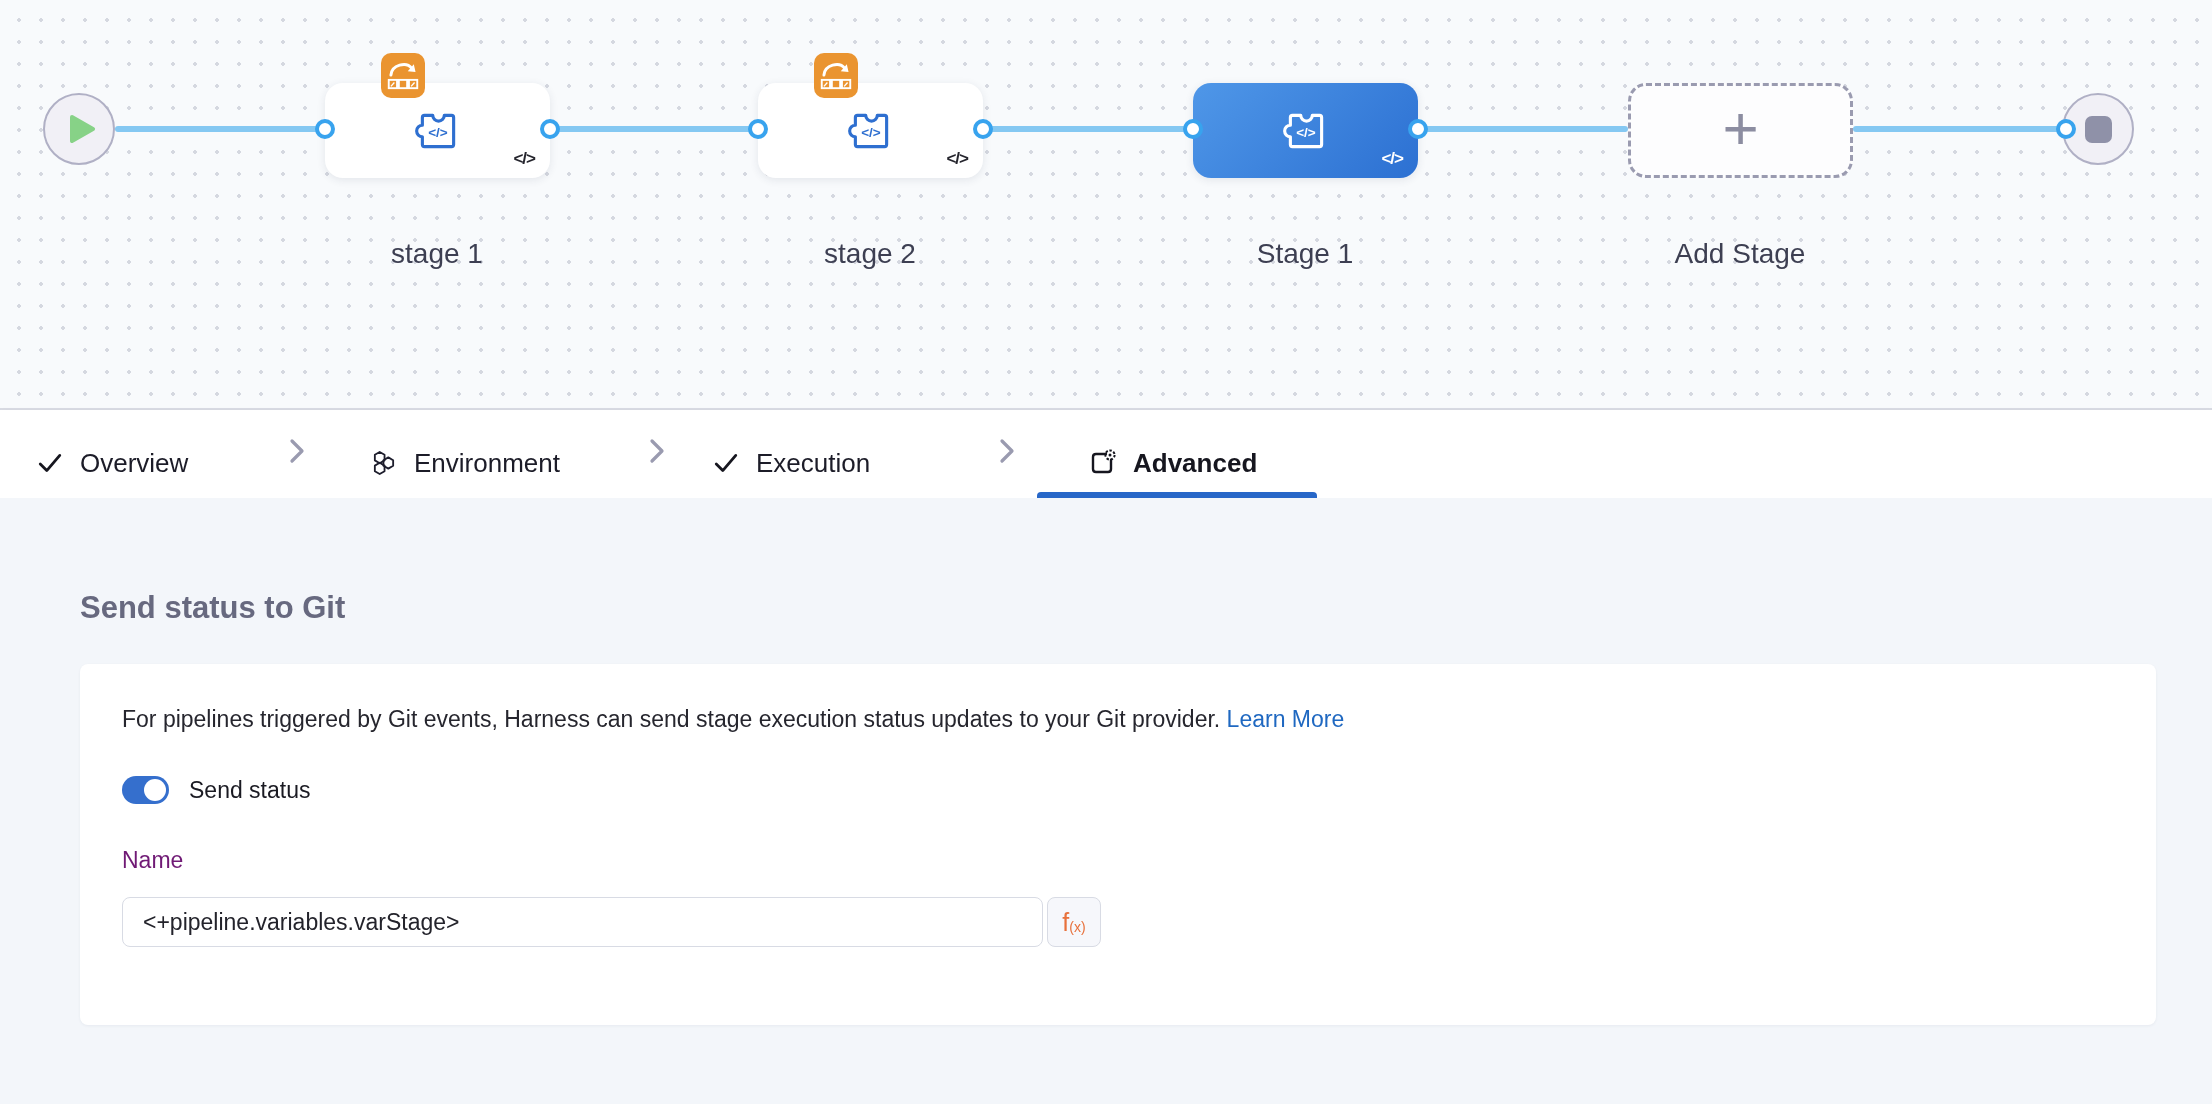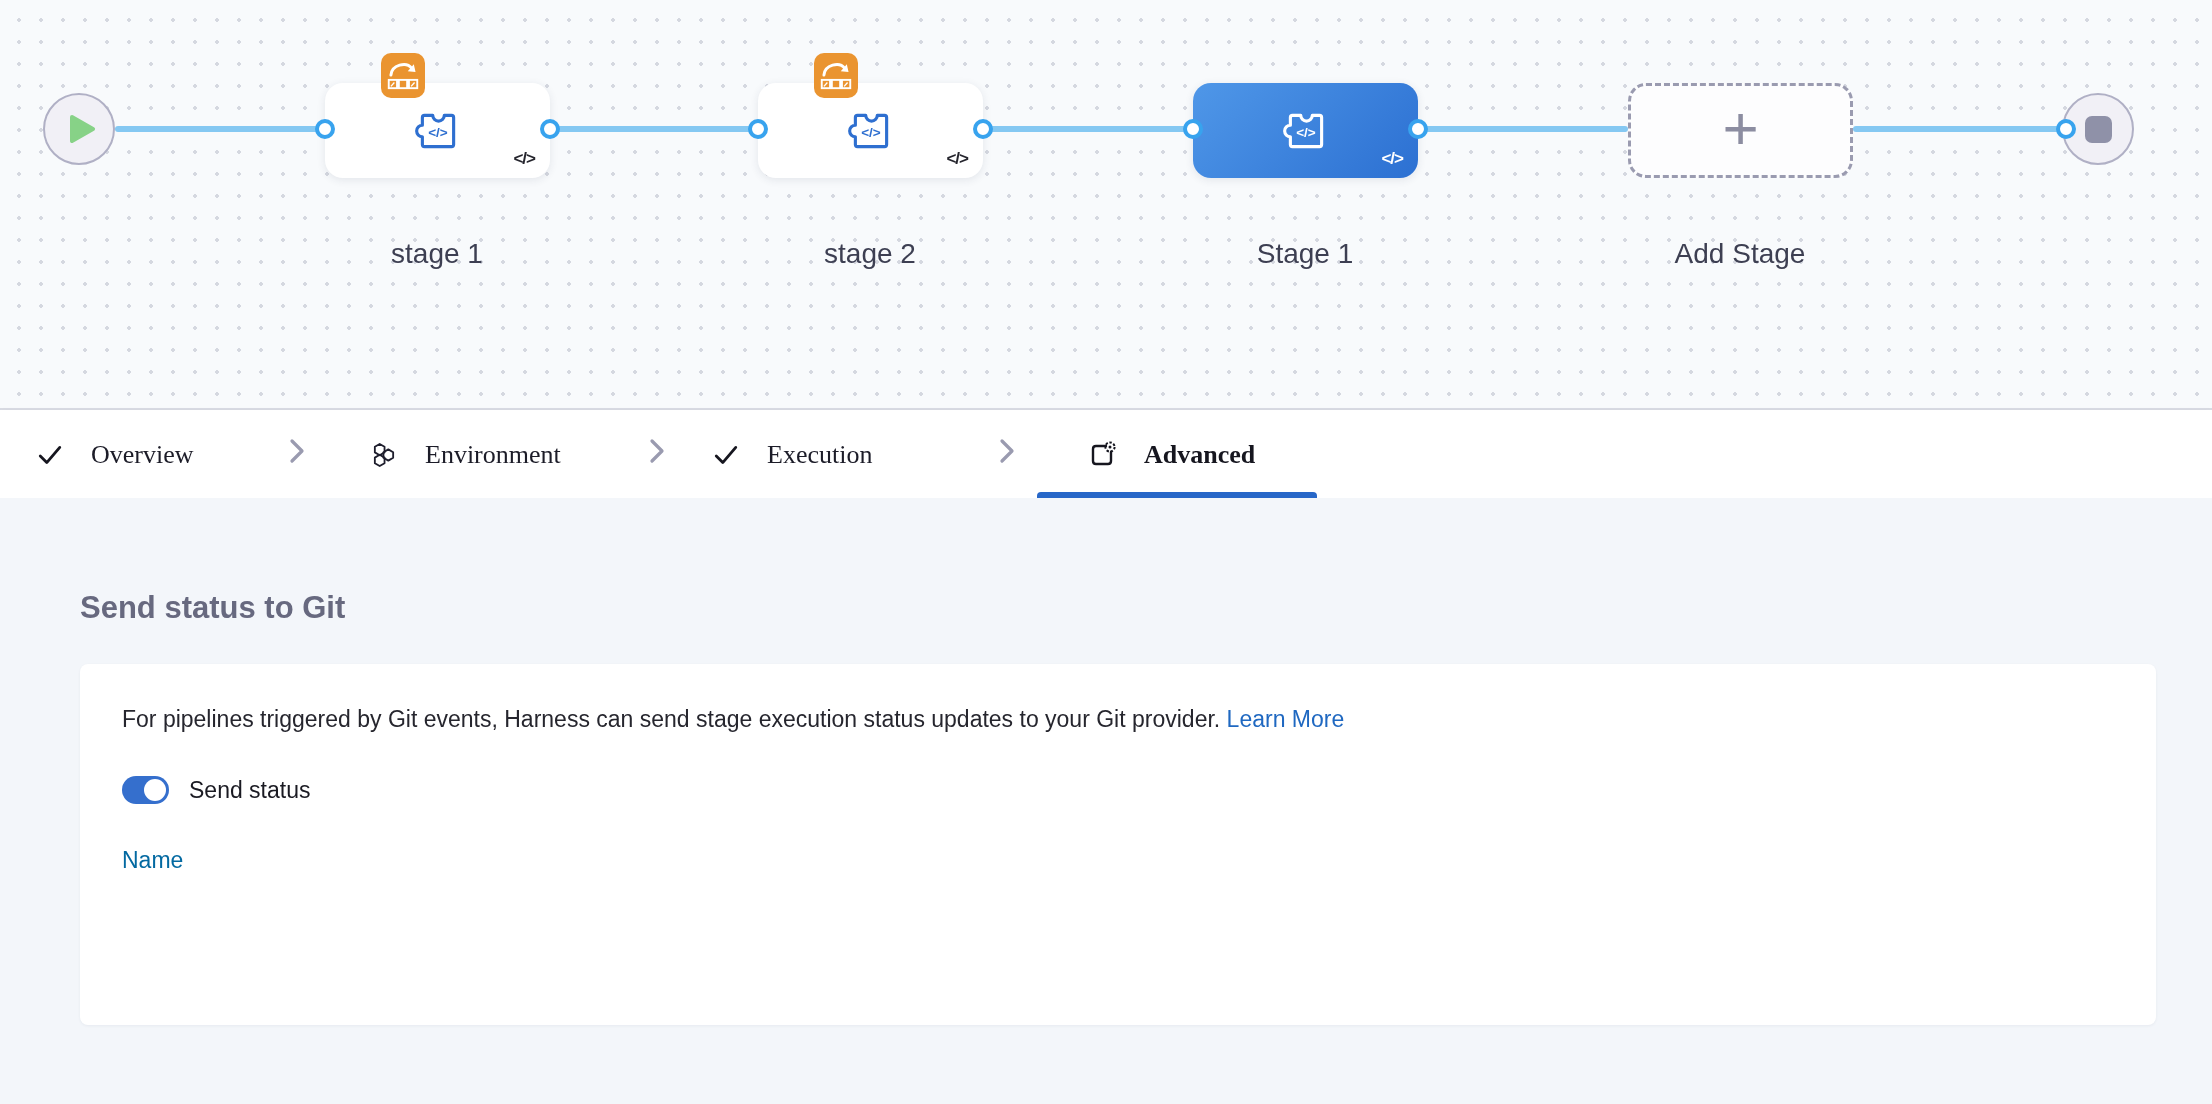--- a/index.html
+++ b/index.html
@@ -35,39 +35,39 @@
   .badge { position:absolute; left:56px; top:-30px; width:44px; height:45px;
     border-radius:10px; background:#ea9430; display:flex; align-items:center; justify-content:center; }
   .plus-glyph { font-size:62px; font-weight:300; color:#8c8da1; line-height:1; margin-top:-6px; }
 
   .stage-label { position:absolute; top:238px; width:240px; text-align:center;
     font-size:28px; color:#3d3f52; }
 
   
   .tabbar { position:absolute; left:0; top:410px; width:2212px; height:88px; background:#fff;
     box-shadow:0 3px 6px rgba(96,97,112,.12); }
-  .tab-item { position:absolute; top:4px; height:82px; display:flex; align-items:center; gap:27px;font-family:Liberation Serif, serif; }
+  .tab-item { position:absolute; top:12px; height:82px; display:flex; align-items:center; gap:16px; }
   .tab-label { font-size:26px; font-weight:500; color:#1c1c28; }
   .tab-label.active { font-weight:700; color:#16161f; }
   .tab-chevron { position:absolute; top:26px; }
   .tab-underline { position:absolute; left:1037px; top:82px; width:280px; height:6px;
     background:#2767c8; border-radius:4px 4px 0 0; }
 
   
   .content { position:absolute; left:0; top:498px; width:2212px; height:606px; background:#f3f6fa; }
   .page-heading { position:absolute; left:80px; top:92px; font-size:31px; font-weight:700; color:#67697f; }
   .card { position:absolute; left:80px; top:166px; width:2076px; height:361px;
     background:#fff; border-radius:8px; box-shadow:0 1px 3px rgba(40,50,80,.06); }
   .desc { position:absolute; left:42px; top:42px; font-size:23px; color:#26262e; }
   .link { color:#1f68c1; cursor:pointer; }
   .toggle-row { position:absolute; left:42px; top:112px; display:flex; align-items:center; gap:20px; }
   .toggle { position:relative; width:47px; height:28px; border-radius:14px; background:#356fcd; }
   .toggle-knob { position:absolute; right:3px; top:3px; width:22px; height:22px; border-radius:50%; background:#fff; }
   .toggle-label { font-size:23px; color:#1a1a22; }
-  .field-label { position:absolute; left:42px; top:183px; font-size:23px; font-weight:500; color:#0369a1; }
+  .field-label { position:absolute; left:42px; top:183px; font-size:23px; font-weight:500; color:#701a75; }
   .input-row { position:absolute; left:42px; top:233px; display:flex; gap:4px; }
   .text-input { width:921px; height:50px; border:1px solid #d8dbe4; border-radius:8px;
     background:#fff; padding:0 20px; font-size:23px; color:#23232b;
     font-family:"Liberation Sans", sans-serif; outline:none; }
   .fx-chip { width:54px; height:50px; border:1px solid #d8dbe4; border-radius:8px; background:#f6f7fb;
     display:flex; align-items:center; justify-content:center; color:#e8713c; cursor:pointer; }
   .fx-chip .f { font-size:25px; }
   .fx-chip .sub { font-size:14px; margin-top:10px; }
 </style>
 </head>
@@ -215,14 +215,21 @@
 
     <div class="toggle-row">
       <div class="toggle">
         <div class="toggle-knob"></div>
       </div>
       <span class="toggle-label">Send status</span>
     </div>
 
     <div class="field-label">Name</div>
 
+    <div class="input-row">
+      <input class="text-input" type="text" value="&lt;+pipeline.variables.varStage&gt;" style="">
+      <div class="fx-chip">
+        <span class="f">f</span>
+          <span class="sub">(x)</span>
+      </div>
+    </div>
   </div>
 </div>
 
 </body></html>

